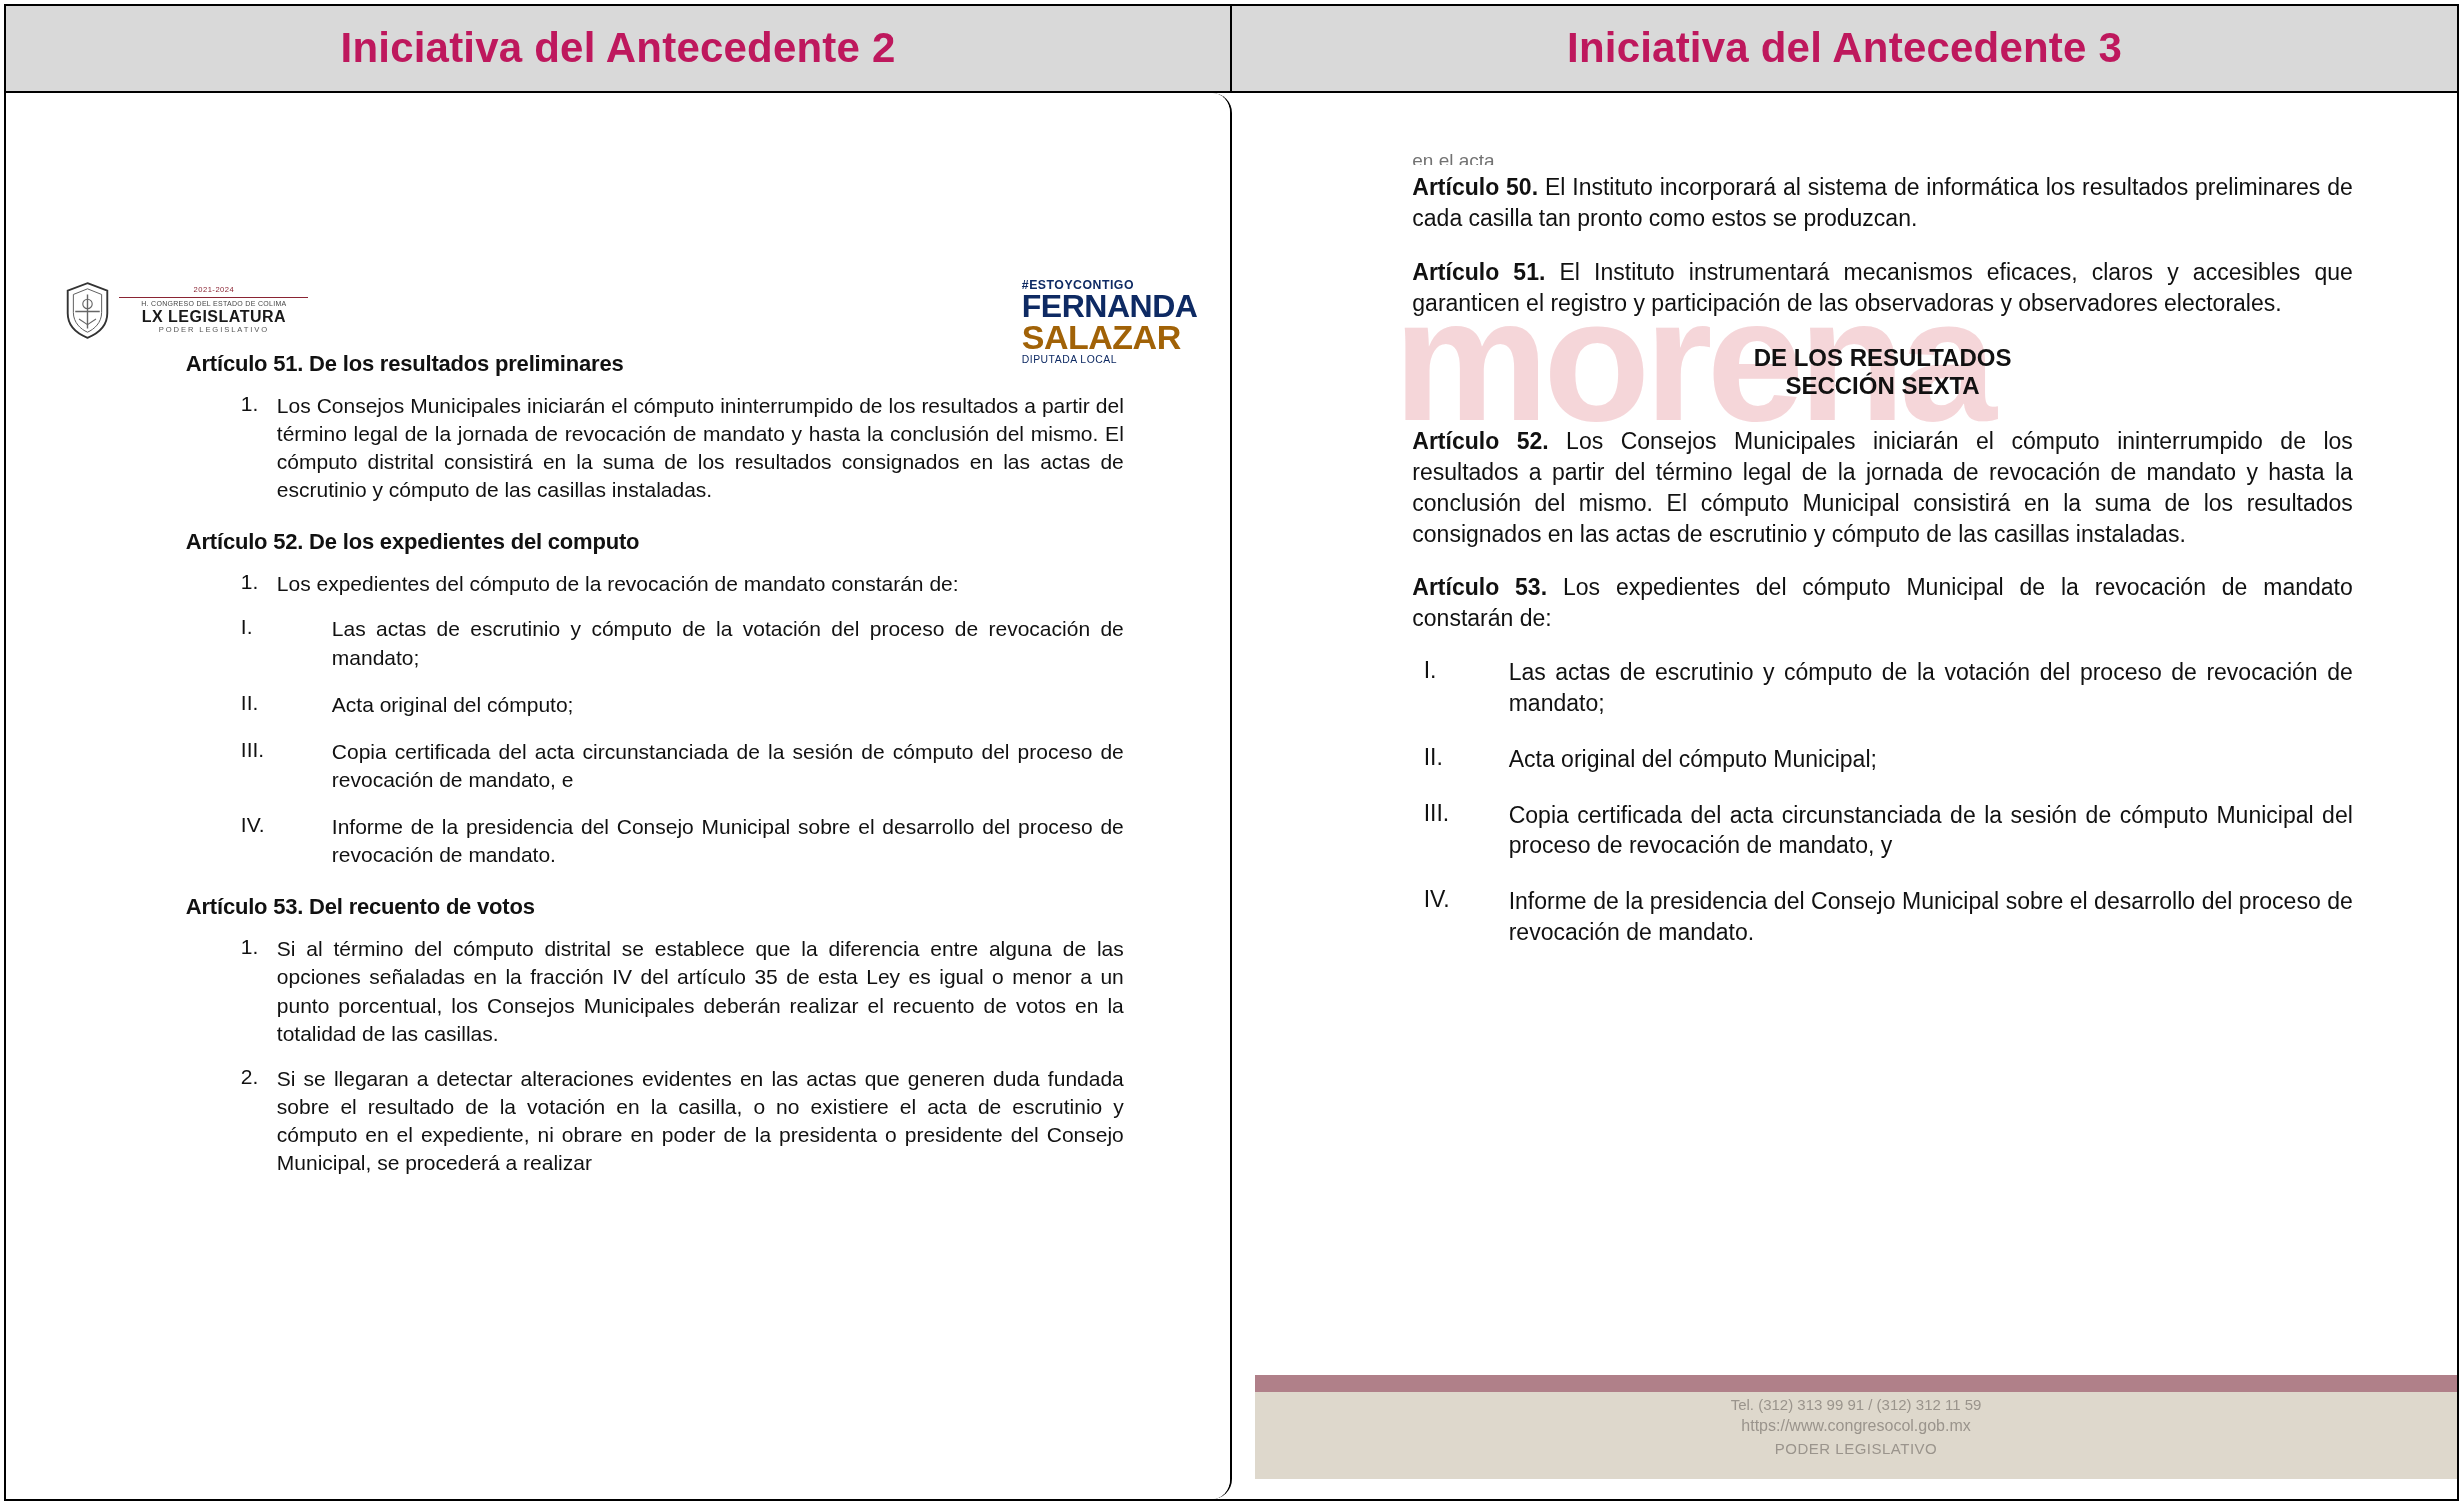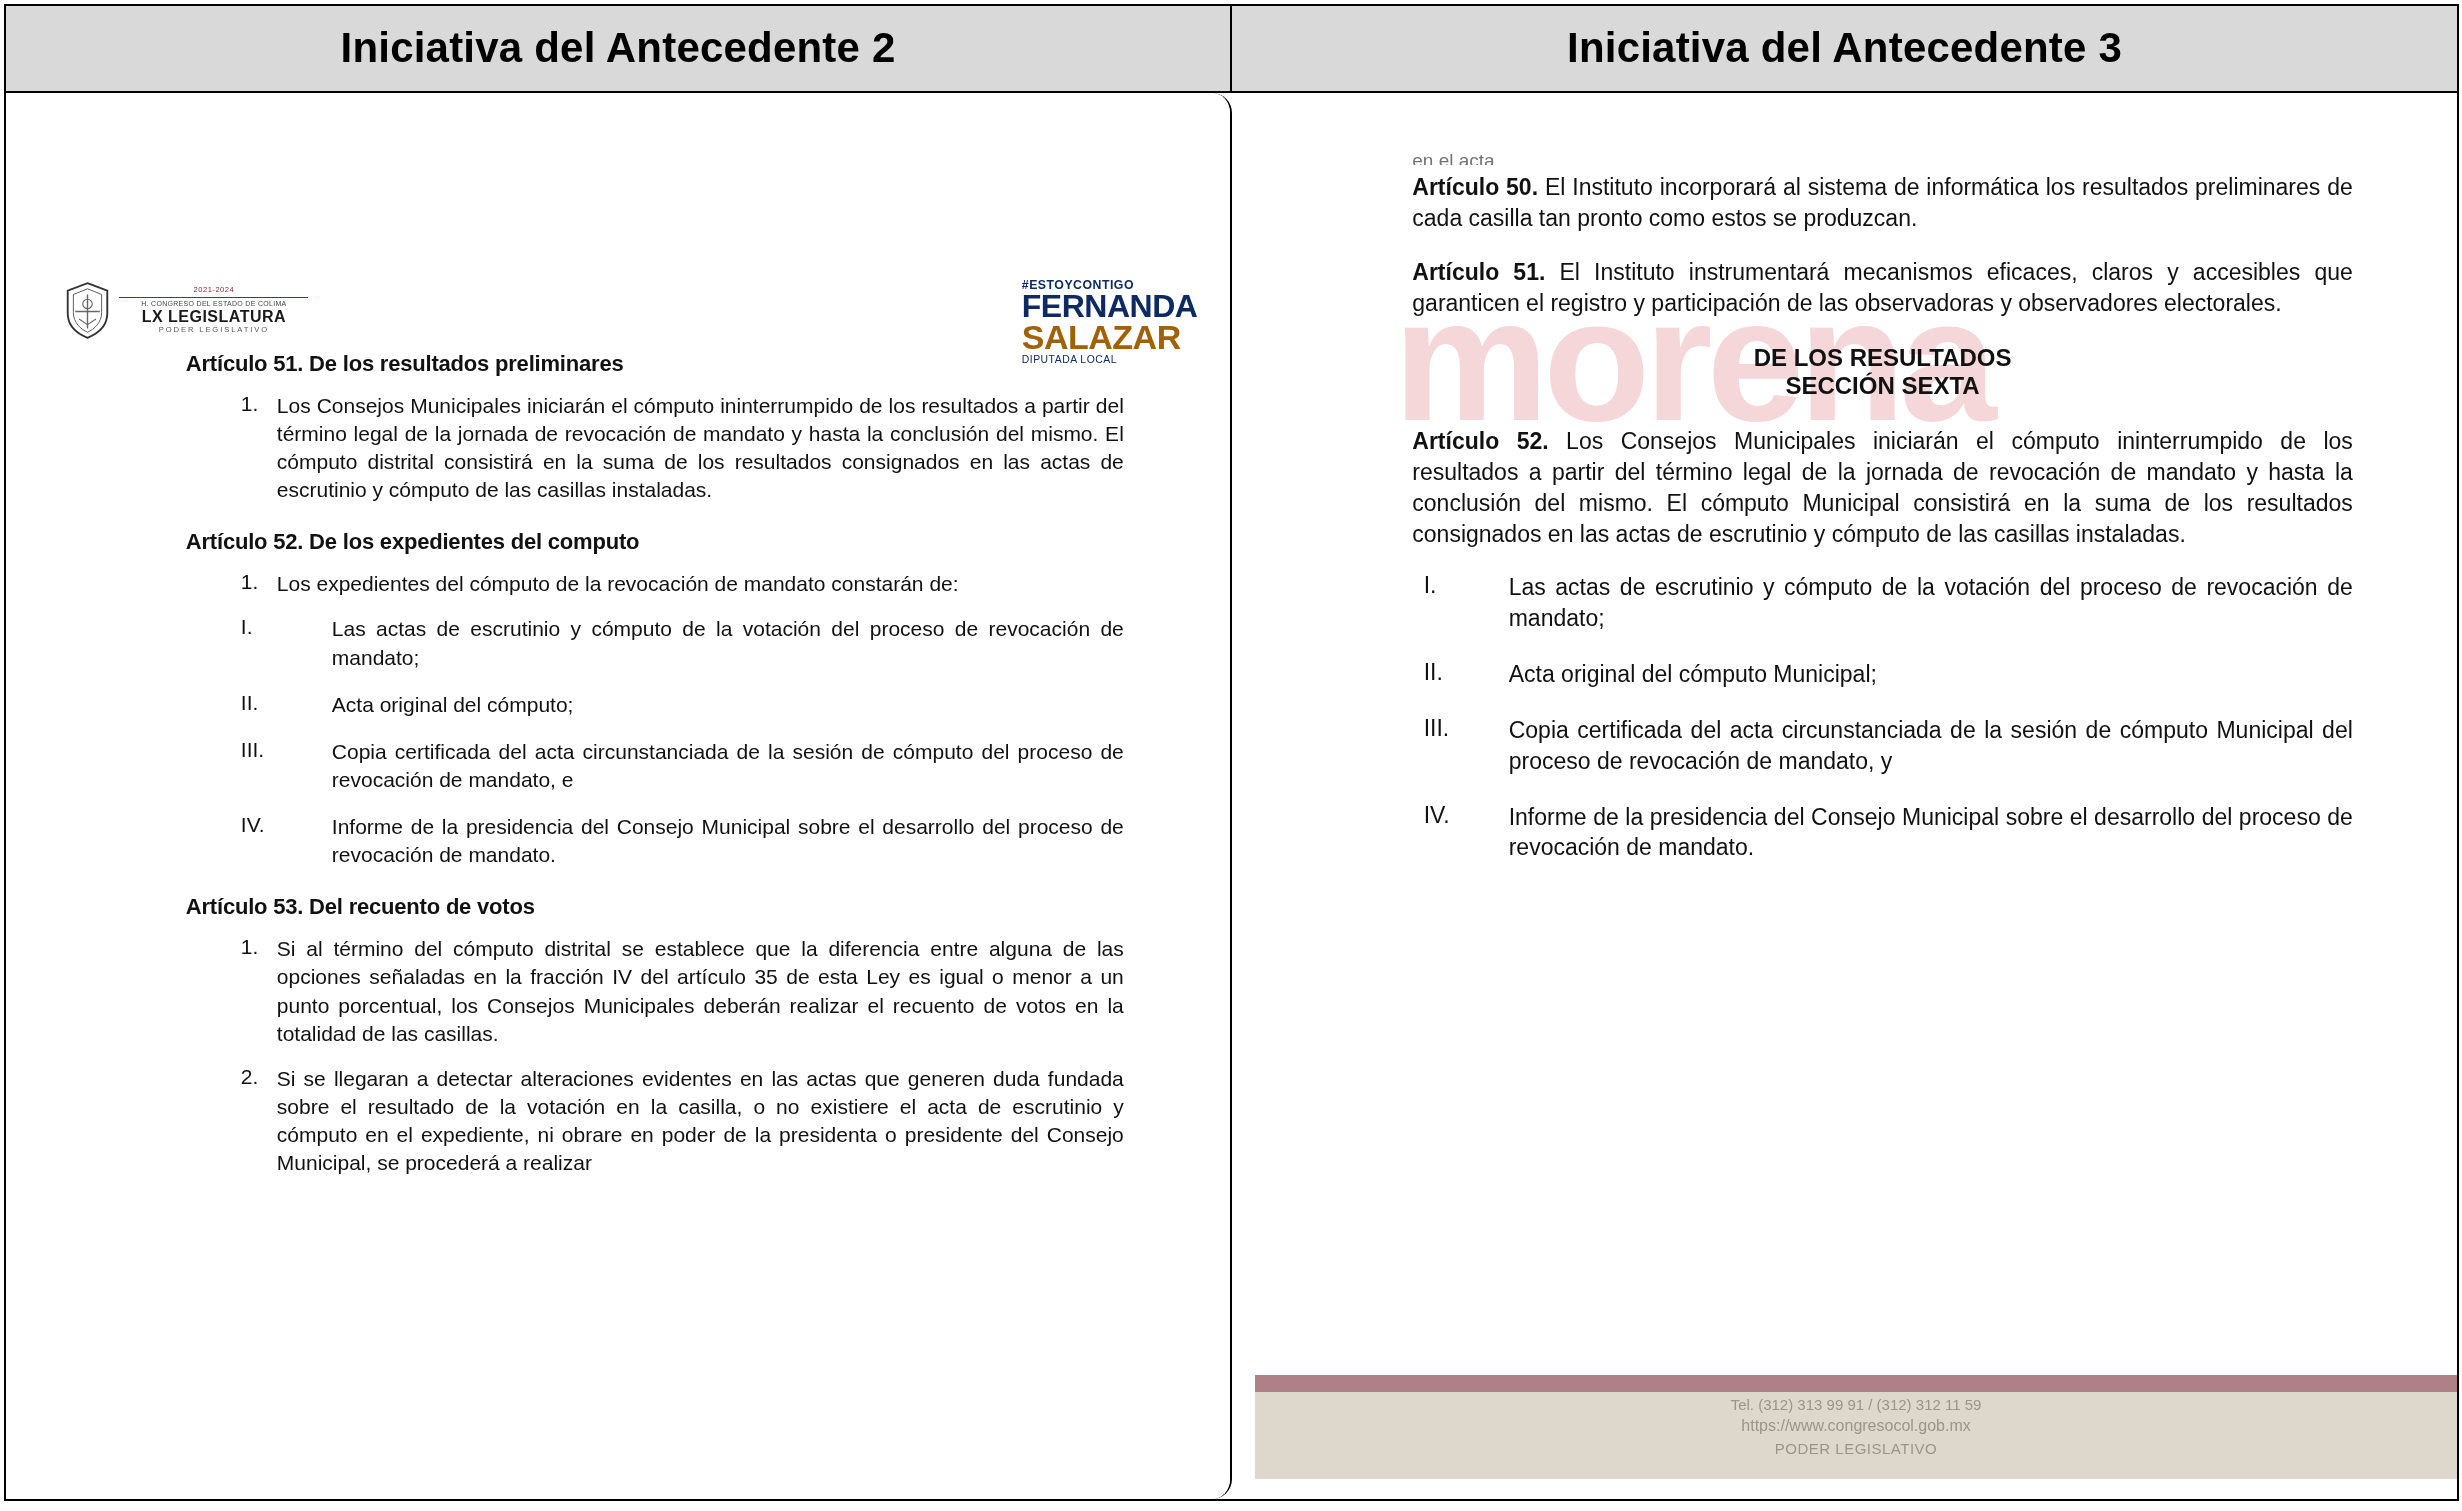--- a/index.html
+++ b/index.html
@@ -37,21 +37,21 @@
     border-bottom: 2.8px solid #000;
     background: #d9d9d9;
   }
   .header-cell {
     flex: 1 1 50%;
     display: flex;
     align-items: center;
     justify-content: center;
     font-size: 42px;
     font-weight: bold;
-    color: #000000;
+    color: #be185d;
     letter-spacing: 0.2px;
   }
   .header-cell.left {
     border-right: 2.8px solid #000;
   }
   .body-row {
     display: flex;
     flex: 1 1 auto;
     min-height: 0;
   }
@@ -430,20 +430,23 @@
 
             <div class="sec-title">
               <div>DE LOS RESULTADOS</div>
               <div>SECCIÓN SEXTA</div>
             </div>
 
             <p class="r-par">
               <b>Artículo 52.</b><span> Los Consejos Municipales iniciarán el cómputo ininterrumpido de los resultados a partir del término legal de la jornada de revocación de mandato y hasta la conclusión del mismo. El cómputo Municipal consistirá en la suma de los resultados consignados en las actas de escrutinio y cómputo de las casillas instaladas.</span>
             </p>
 
+            <p class="r-par">
+              <b>Artículo 53.</b><span> Los expedientes del cómputo Municipal de la revocación de mandato constarán de:</span>
+            </p>
 
             <div class="r-rom">
               <div class="rom">I.</div>
               <div class="txt">Las actas de escrutinio y cómputo de la votación del proceso de revocación de mandato;</div>
             </div>
             <div class="r-rom">
               <div class="rom">II.</div>
               <div class="txt">Acta original del cómputo Municipal;</div>
             </div>
             <div class="r-rom">

